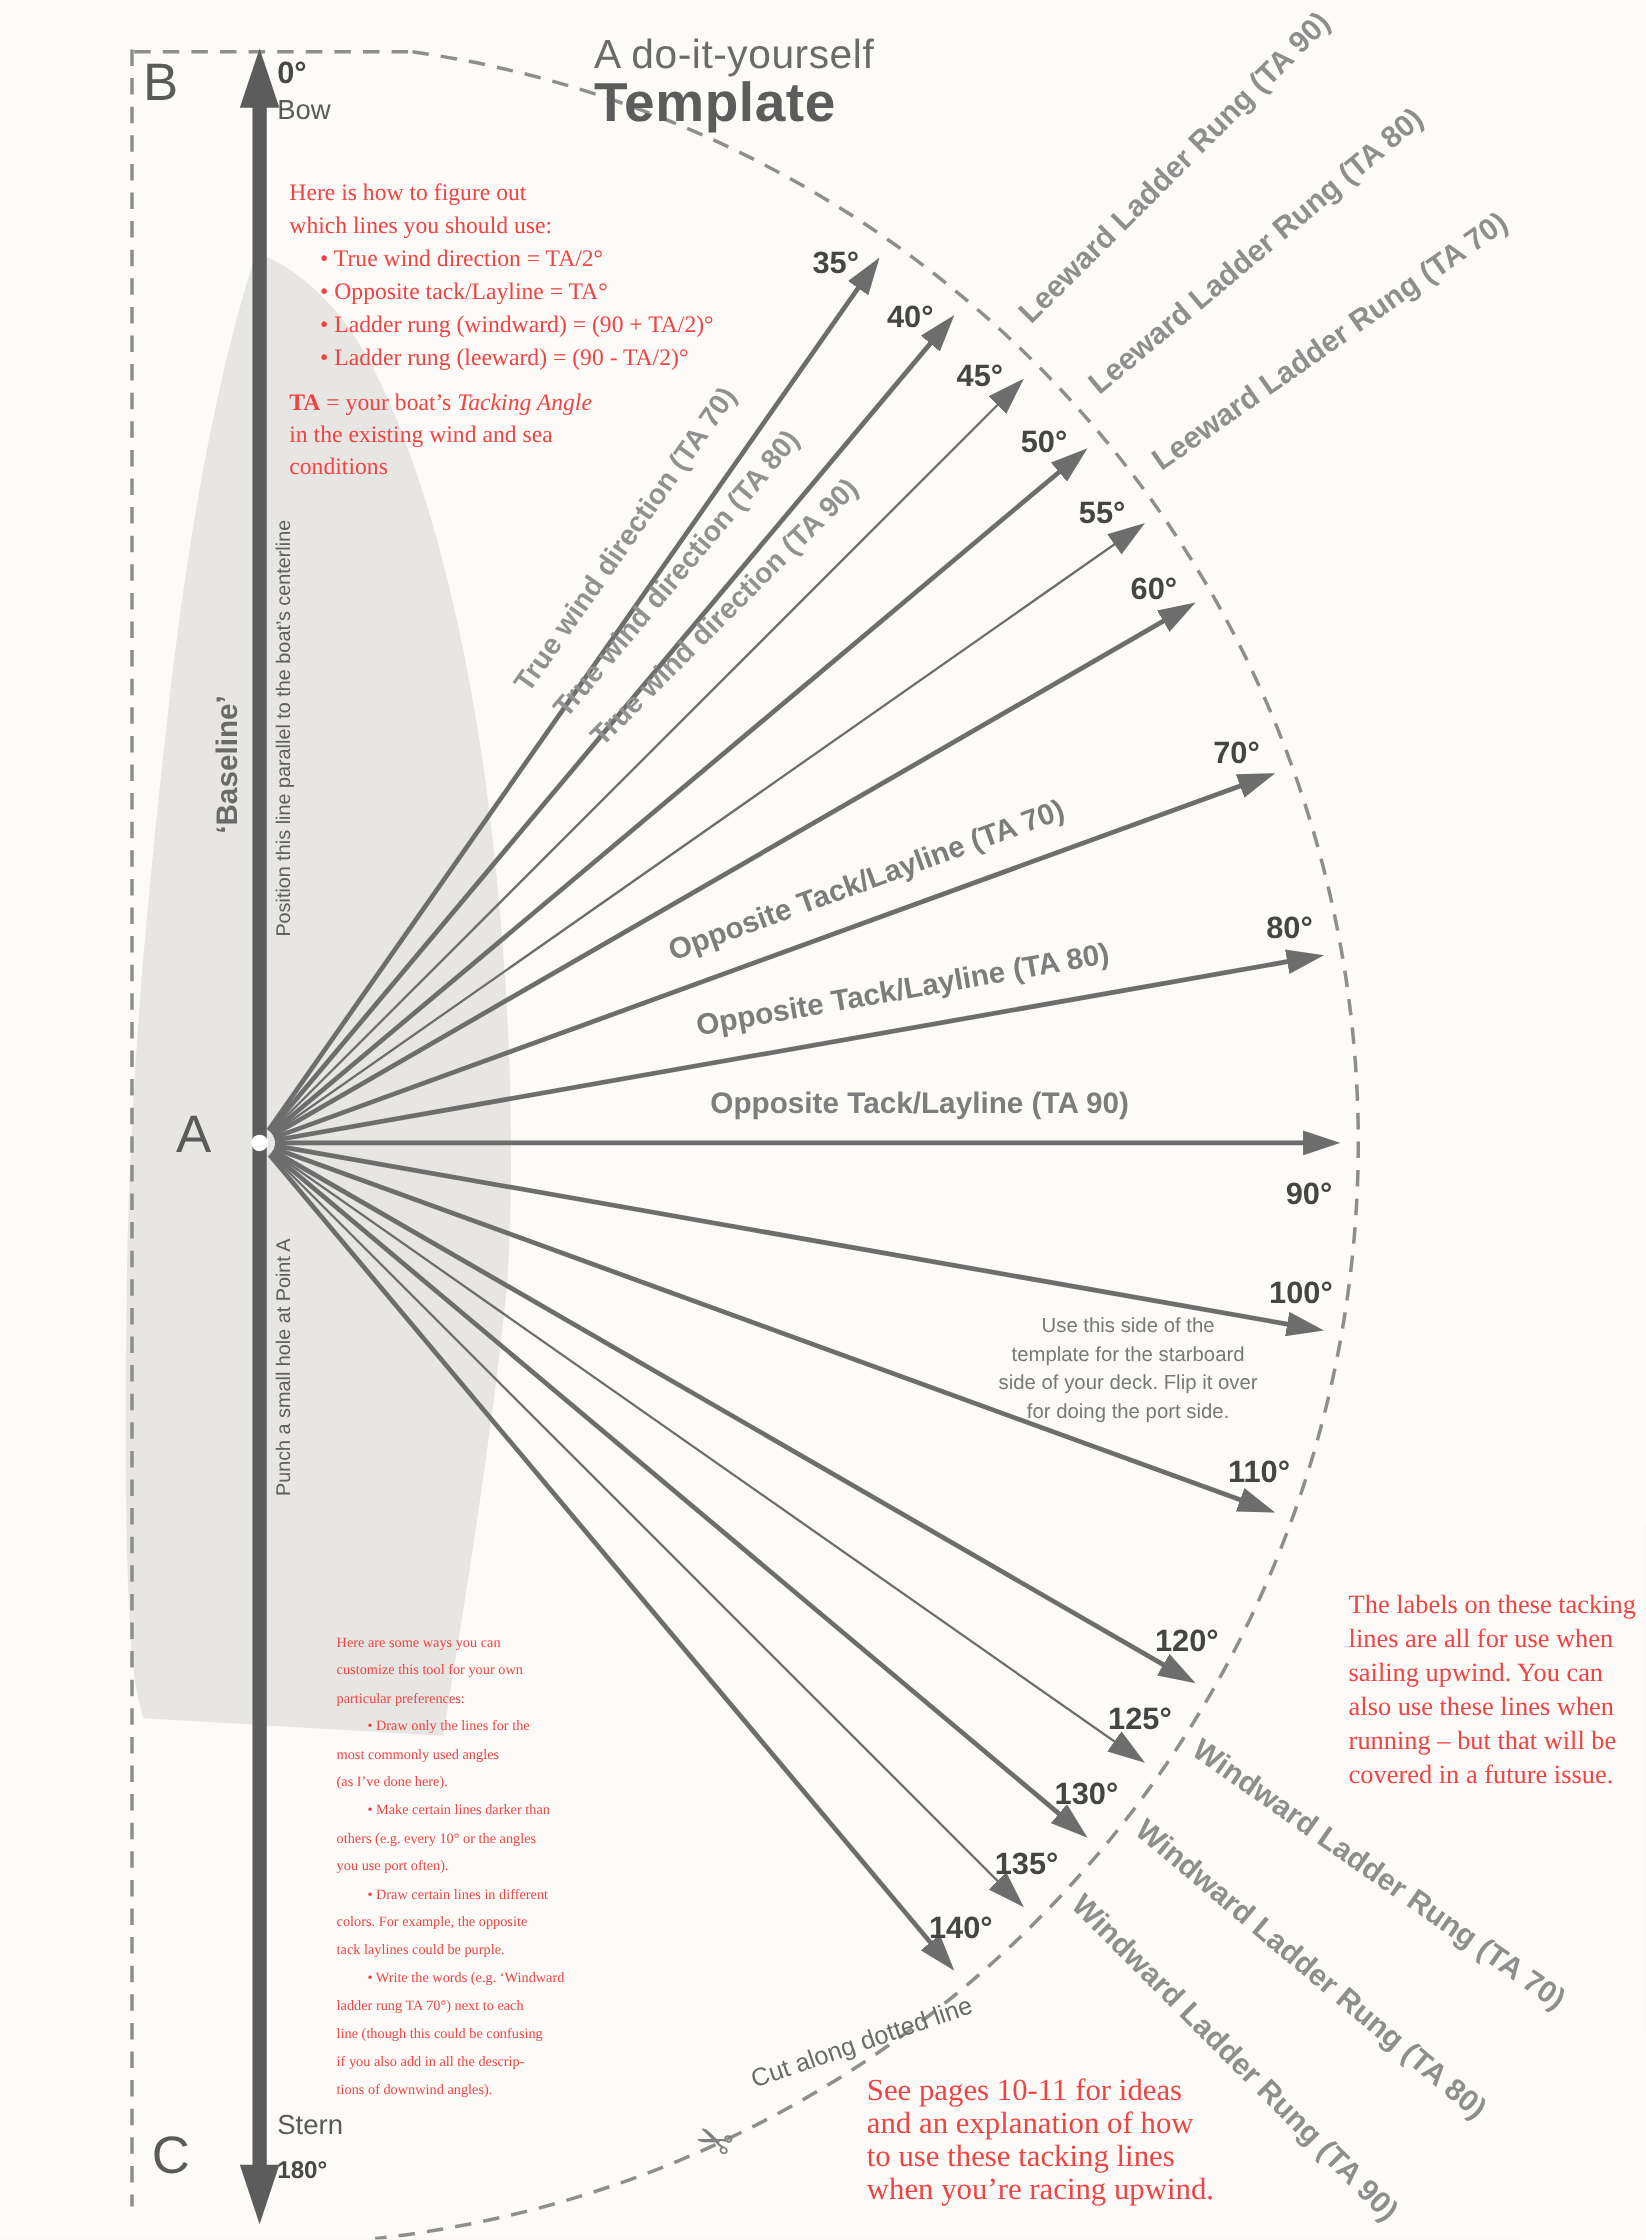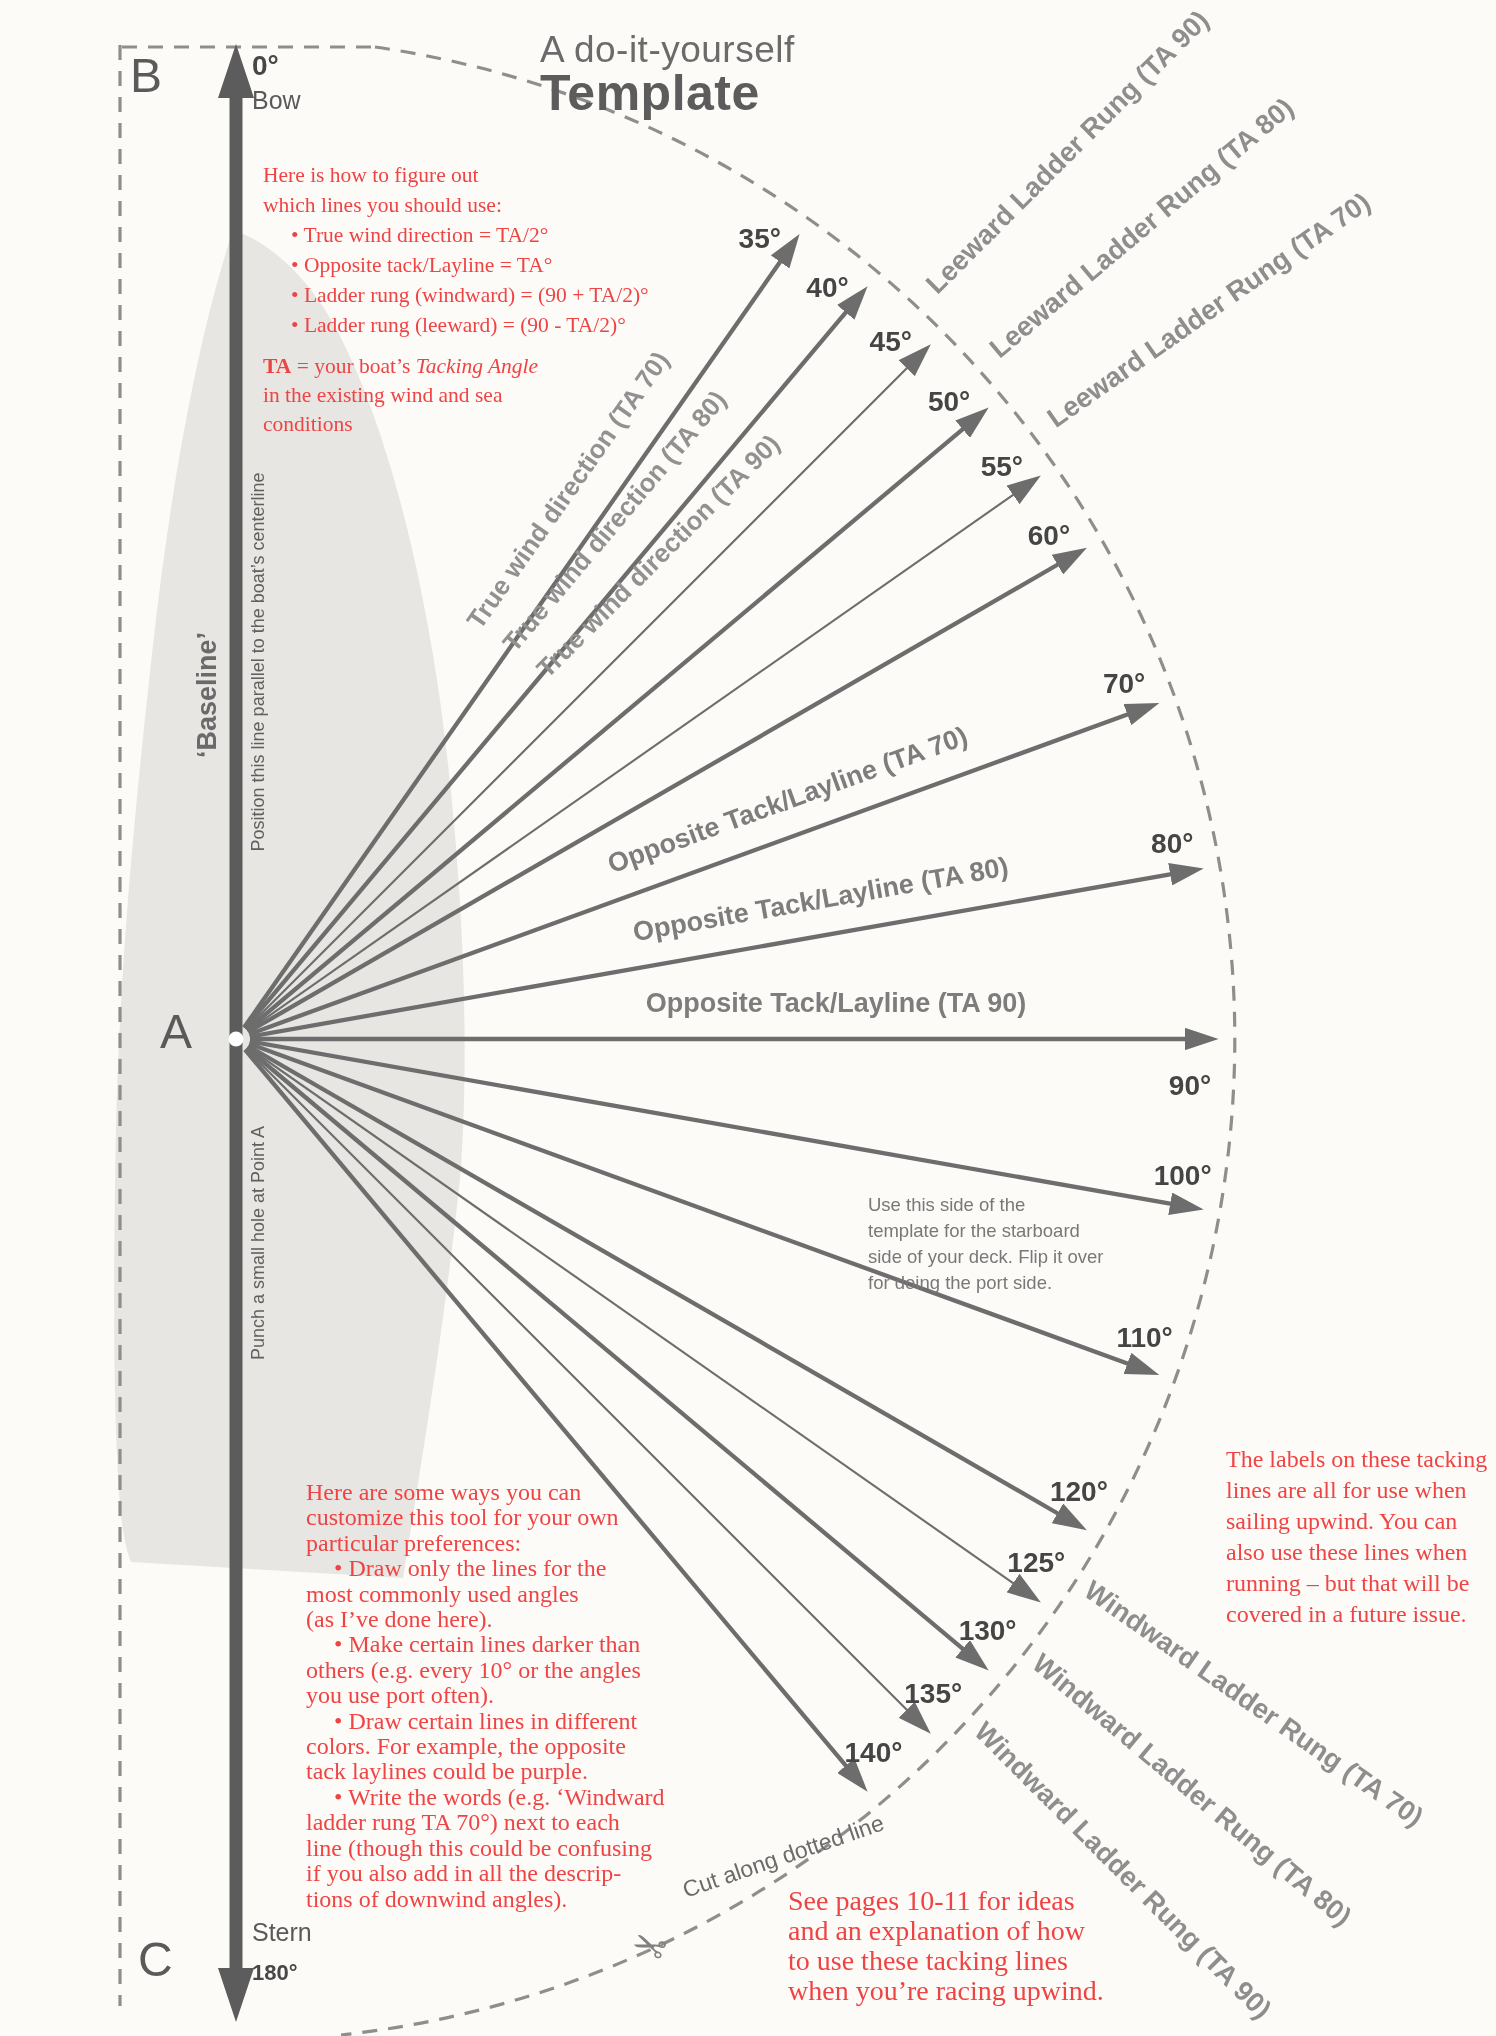--- a/index.html
+++ b/index.html
@@ -5,24 +5,24 @@
   body{margin:0;background:#e9e9e9}
   .page{position:relative;width:1496px;height:2036px;background:#fcfbf8;overflow:hidden;
         font-family:"Liberation Sans",sans-serif;color:#565656}
   #fan{position:absolute;left:0;top:0}
   .abs{position:absolute}
   .serif{font-family:Liberation Serif, serif;color:#ef4444}
   .ln{white-space:pre}
   .ind{padding-left:28px}
   .howto{left:263px;top:160px;font-size:21.5px;line-height:30px}
   .ta-note{left:263px;top:352px;font-size:21.5px;line-height:29px}
-  .customize{left:306px;top:1480px;font-size:24px;line-height:25.4px}
+  .customize{left:306px;top:1480px;font-size:13px;line-height:25.4px}
   .labels-note{left:1226px;top:1444px;font-size:24px;line-height:31px}
   .see-pages{left:788px;top:1886px;font-size:28px;line-height:30px}
-  .use-side{left:868px;top:1192px;width:315px;font-size:18.5px;line-height:26px;color:#787878}
+  .use-side{left:868px;top:1192px;width:315px;text-align:center;font-size:18.5px;line-height:26px;color:#787878}
   .title{left:540px;top:29px;width:390px;text-align:left;color:#6b6b6b}
   .t1{font-size:37px;letter-spacing:.5px}
   .t2{font-size:50px;font-weight:bold;color:#5c5c5c;margin-top:-7px;letter-spacing:.5px}
   .vert{position:absolute;transform:translate(-50%,-50%) rotate(-90deg);white-space:nowrap}
   .bl-label{left:207px;top:695px;font-weight:bold;font-size:27px;color:#6a6a6a}
   .pos-note{left:258px;top:662px;font-size:18px;color:#606060}
   .punch-note{left:258px;top:1243px;font-size:18px;color:#606060}
   .big-letter{font-size:48px;color:#5a5a5a}
   .cond{font-weight:bold;color:#474747}
   #b-letter{left:130px;top:48px}

